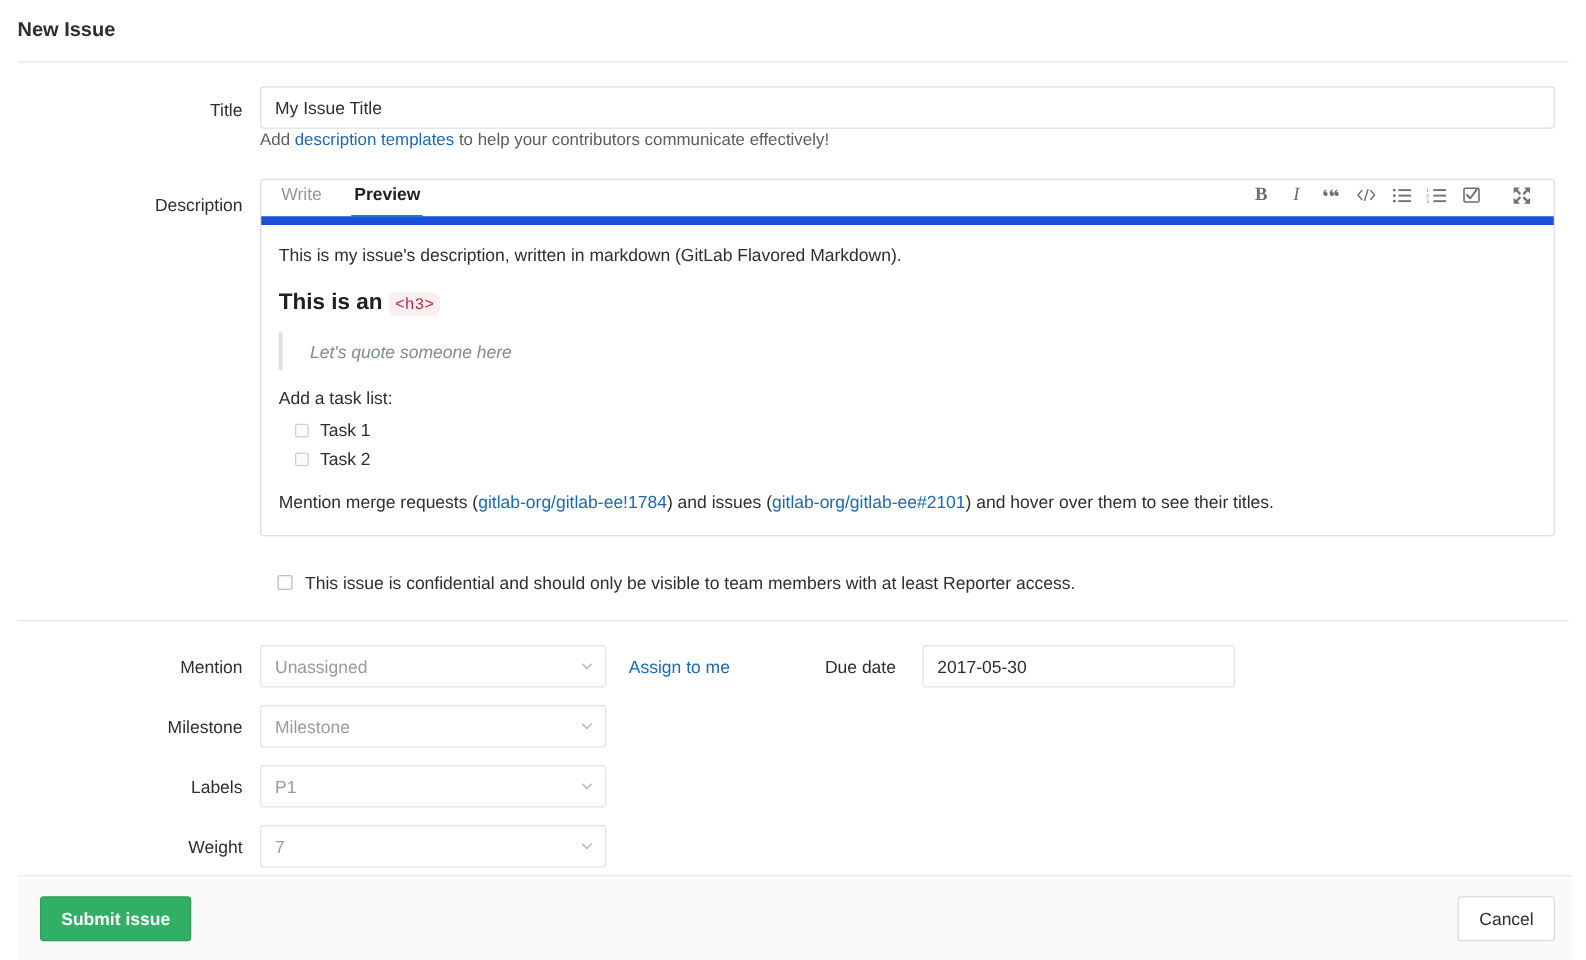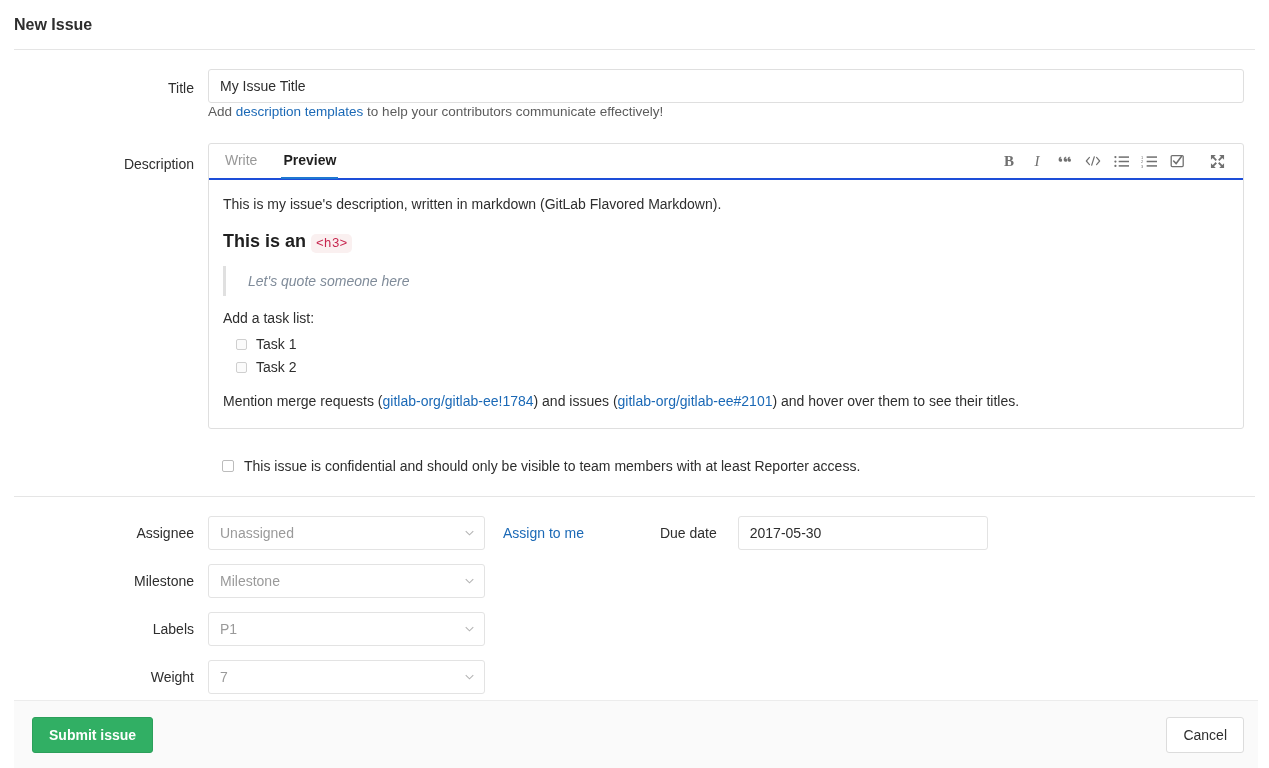--- a/index.html
+++ b/index.html
@@ -48,21 +48,21 @@
 
   
   .row-desc { margin-top: 22px; }
   .row-desc .form-label { padding-top: 11px; }
   .md-area {
     width: 1036px;
     border: 1px solid #dfdfdf; border-radius: 3px; background: #fff;
   }
   .md-head {
     display: flex; align-items: flex-end; justify-content: space-between;
-    border-bottom: 2px solid #1d4ed8; padding: 0 12px 0 14px; height: 36px;
+    border-bottom: 7px solid #1d4ed8; padding: 0 12px 0 14px; height: 36px;
   }
   .md-tabs { display: flex; align-items: flex-end; height: 36px; }
   .md-tab {
     font-size: 14px; color: #989898; line-height: 16px;
     padding: 0 2px 9px 2px; margin-right: 22px;
     border-bottom: 2px solid transparent; cursor: pointer; position: relative; top: 1px;
   }
   .md-tab.active { color: #1f1f1f; font-weight: bold; border-bottom-color: #1f78d1; }
   .md-tools { display: flex; align-items: center; gap: 0; padding-bottom: 7px; }
   .md-tool {
@@ -273,21 +273,21 @@
       <span class="conf-cb"></span>
       <span class="conf-text">This issue is confidential and should only be visible to team members with at least Reporter access.</span>
     </div>
   </div>
 
   <div class="section-rule"></div>
 
   <div class="meta">
 
     <div class="meta-row">
-      <div class="meta-label">Assignee</div>
+      <div class="meta-label">Mention</div>
       <div class="select">
         <span>Unassigned</span>
         <svg class="caret" viewBox="0 0 10 6" fill="none" stroke="currentColor" stroke-width="1.2">
             <polyline points="0.8,0.8 5,5 9.2,0.8"></polyline>
           </svg>
       </div>
       <a class="link assign-link" href="#">Assign to me</a>
       <div class="due-label">Due date</div>
       <input class="date-input" type="text" value="2017-05-30" style="">
     </div>

